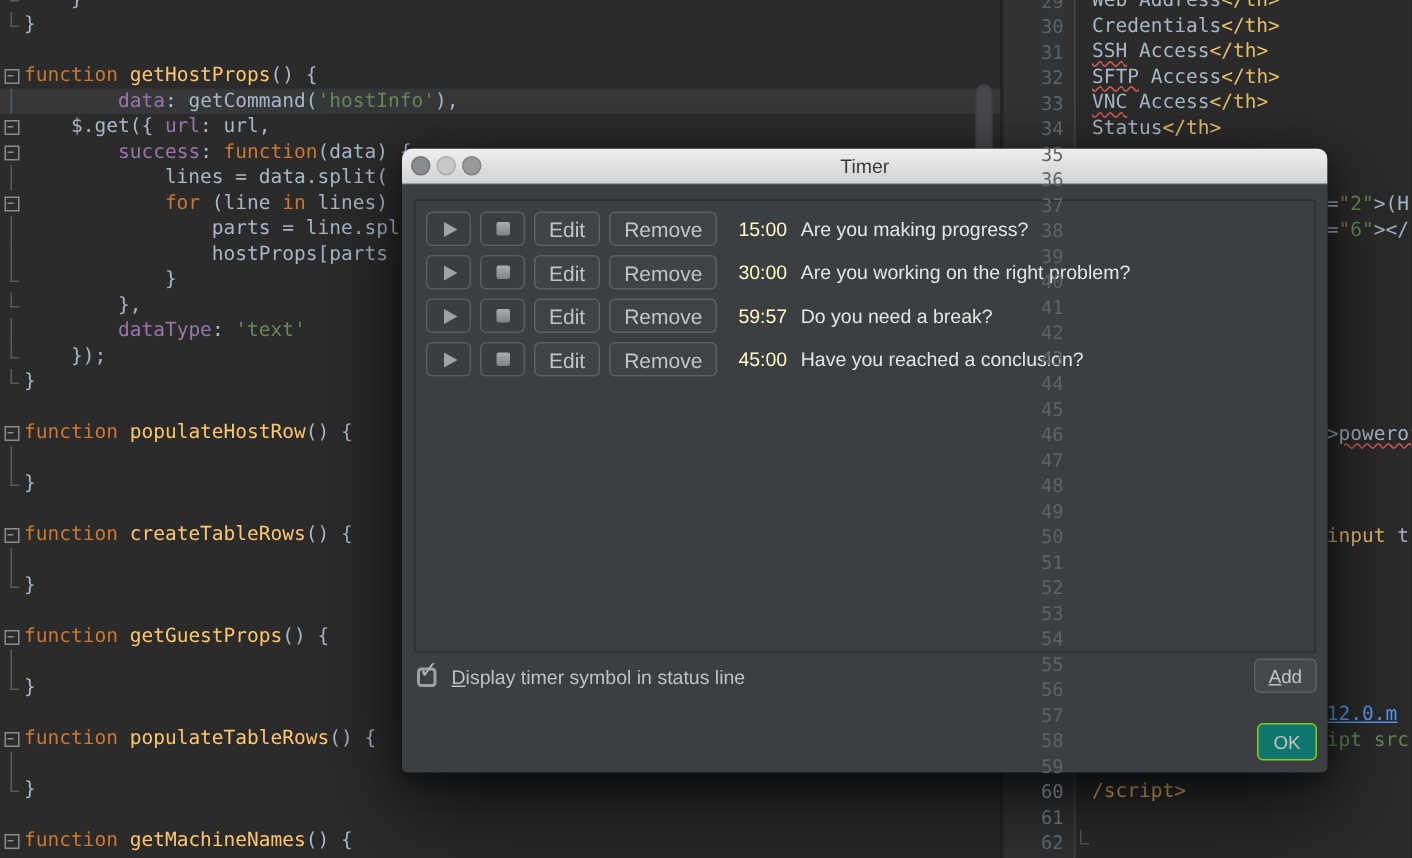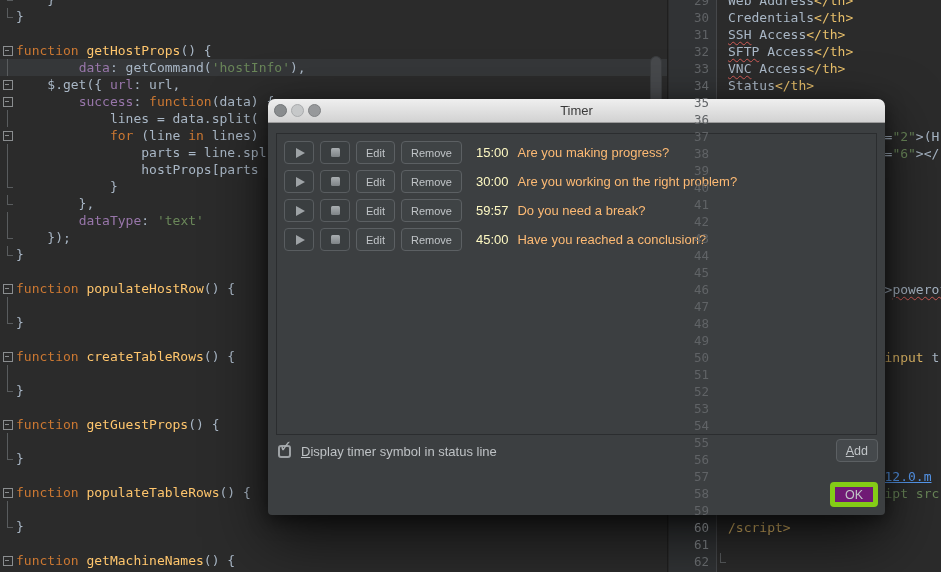--- a/index.html
+++ b/index.html
@@ -68,35 +68,35 @@
   .trow:first-child { margin-top:4px; }
   .icon-btn { flex:none; width:30px; height:23px; margin-right:6px;
               background:#3A3E40; border:1px solid #595D60; border-radius:4px;
               display:flex; align-items:center; justify-content:center; }
   .play-glyph { width:0; height:0; border-left:9px solid #9EA3A6;
                 border-top:5.5px solid transparent; border-bottom:5.5px solid transparent; margin-left:2px; }
   .stop-glyph { width:9px; height:9px; border-radius:1.5px;
                 background:linear-gradient(#A9AEB1,#7E8386); }
   .txt-btn { flex:none; height:23px; padding:0 9px; margin-right:6px;
              background:#3F4345; border:1px solid #5C6063; border-radius:4px;
-             color:#C1C5C8; font-size:11px; display:flex; align-items:center; }
+             color:#C1C5C8; font-size:14px; display:flex; align-items:center; }
   .time { color:#fef9c3; font-size:13px; margin-left:8px; white-space:pre; }
-  .msg  { color:#fdba74; font-size:13px; margin-left:9px; white-space:pre; }
+  .msg  { color:#e5e5e5; font-size:13px; margin-left:9px; white-space:pre; }
 
   .check-row { position:absolute; left:10px; top:341px; height:23px; display:flex; align-items:center; }
   .checkbox { width:13px; height:13px; border:2px solid #9EA2A5; border-radius:3px;
               position:relative; background:#3C3F41; }
   .checkbox .mark { position:absolute; left:-1px; top:-10px; font-size:16px; color:#ACB0B3; font-weight:bold; }
   .check-label { margin-left:10px; color:#BEC2C5; font-size:13px; }
   .mn { text-decoration:underline; }
   #add-button { position:absolute; right:7px; top:340px; height:23px; padding:0 9px;
                 background:#45494C; border:1px solid #5C6063; border-radius:4px;
                 color:#C1C5C8; font-size:12.5px; display:flex; align-items:center; }
   #ok-button  { position:absolute; right:7px; bottom:8px; height:25px; padding:0 10px;
-                background:#701a75; border:5px solid #84cc16; border-radius:4px;
+                background:#0f766e; border:1px solid #84cc16; border-radius:4px;
                 color:#C1C5C8; font-size:12.5px; display:flex; align-items:center; }
 </style>
 </head>
 <body>
 
 <div id="stage">
 
   <div class="editor" id="left-editor">
     <div class="lines" id="left-lines">
         <div class="cl"><span class="fold end"></span><span class="ct"><span class="tk-p">    }</span></span></div>

